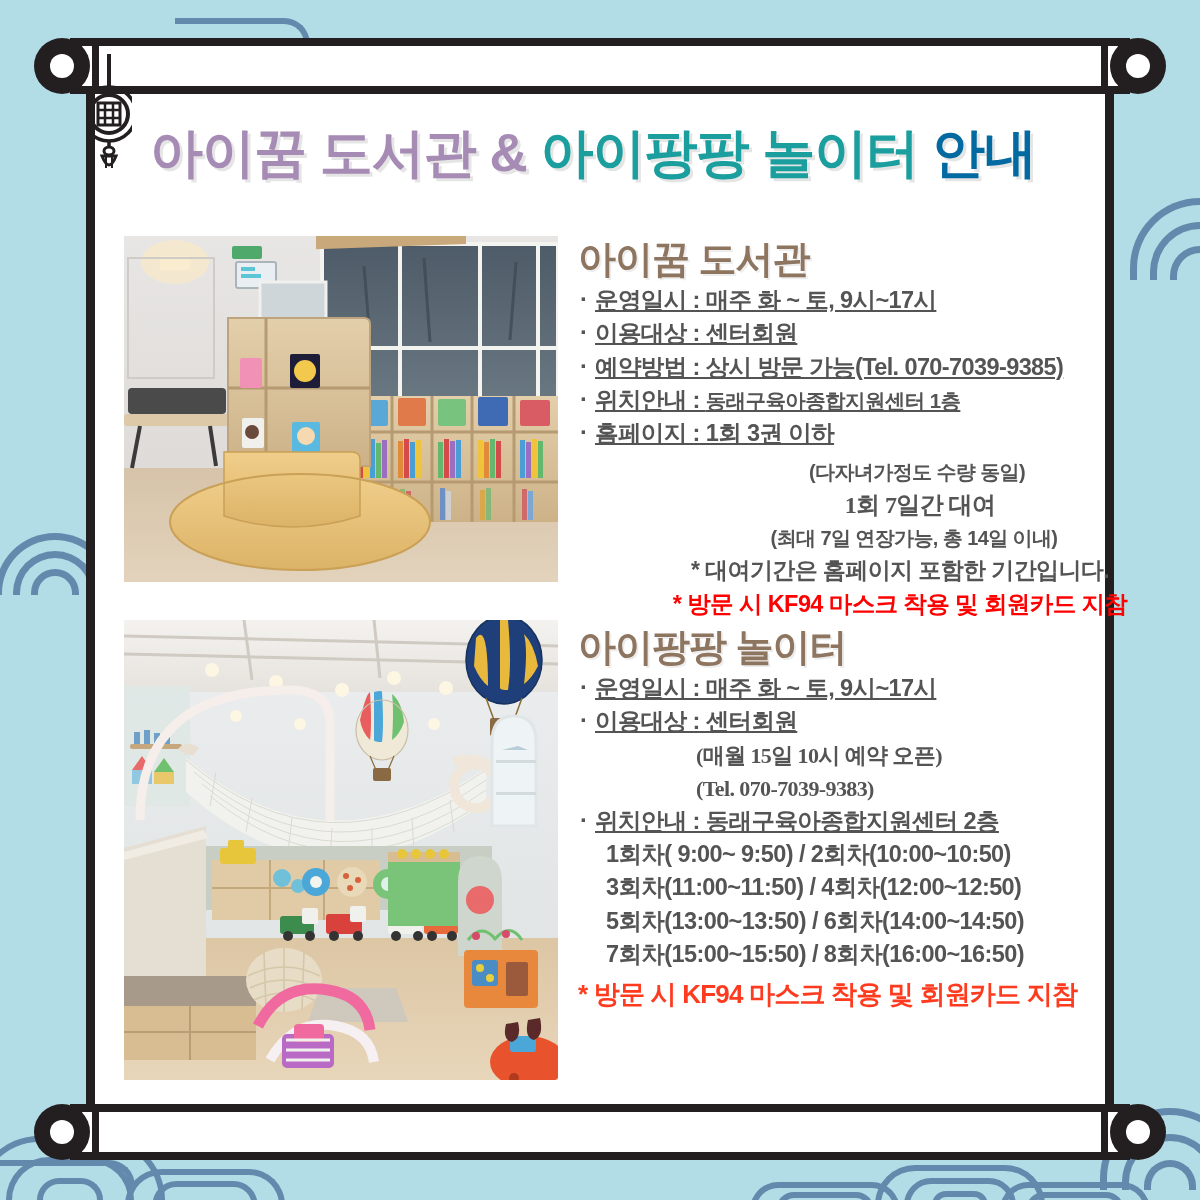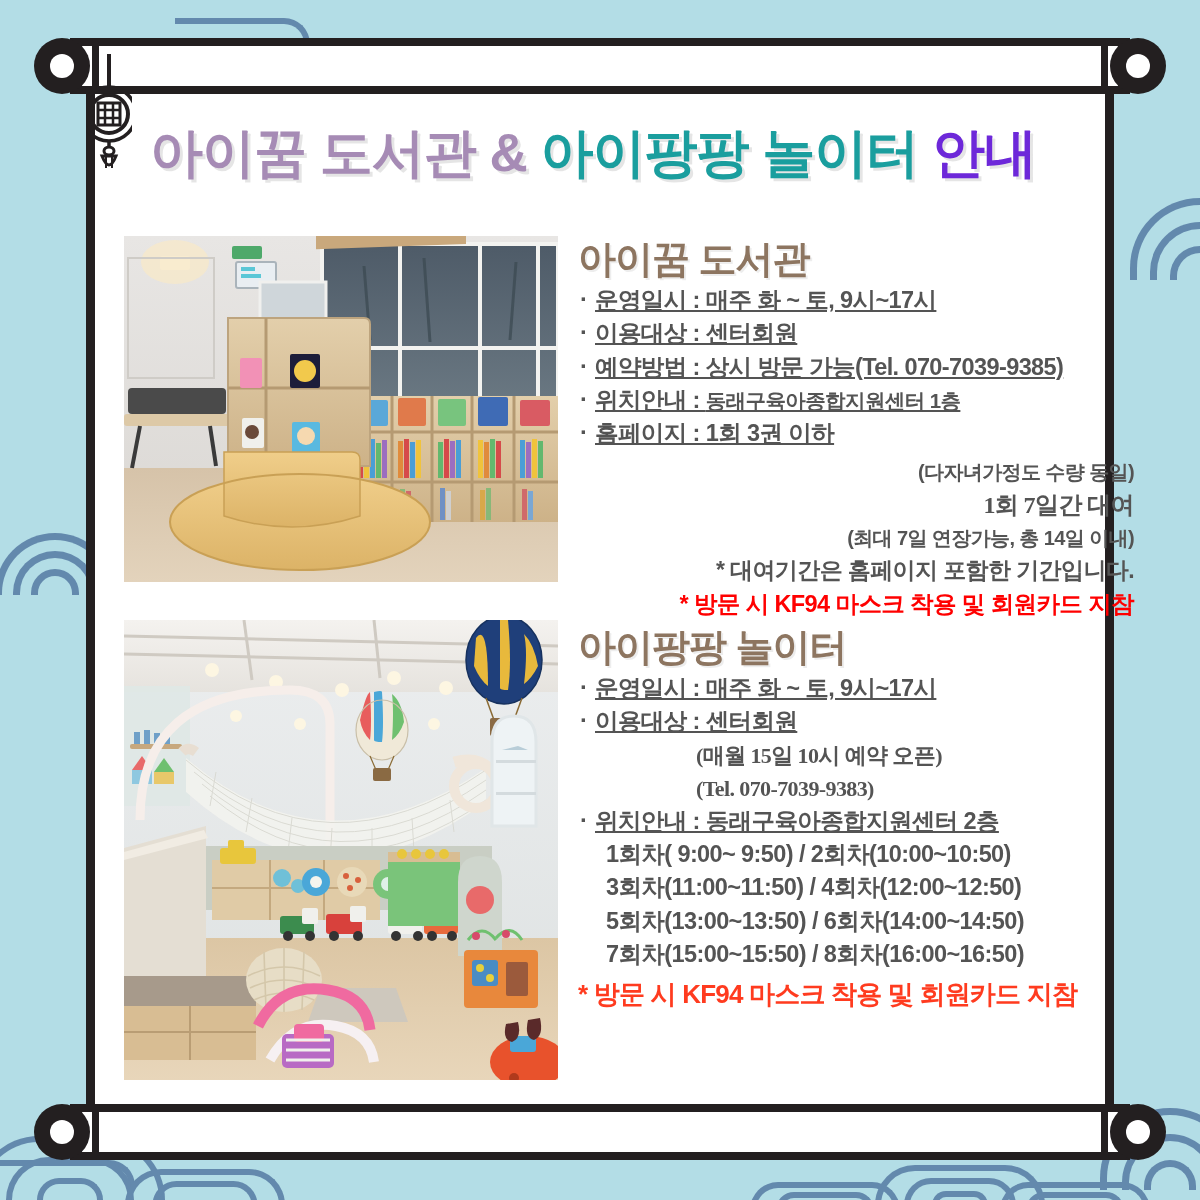--- a/index.html
+++ b/index.html
@@ -132,21 +132,21 @@
     width: 960px;
     font-size: 53px;
     font-weight: bold;
     letter-spacing: -1px;
     white-space: nowrap;
     text-shadow: 3px 3px 0 rgba(0,0,0,0.10);
   }
   .title .t-lib  { color: #a68bb5; }
   .title .t-amp  { color: #a68bb5; }
   .title .t-play { color: #1a9e9e; }
-  .title .t-info { color: #6d28d9; text-align: right; }
+  .title .t-info { color: #0369a1; text-align: right; }
 
   .photo {
     position: absolute;
     left: 124px;
     overflow: hidden;
     background: #ddd;
   }
   .photo.library    { top: 236px; width: 434px; height: 346px; }
   .photo.playground { top: 620px; width: 434px; height: 460px; }
 
@@ -186,21 +186,21 @@
     content: "·";
     position: absolute;
     left: 2px;
     top: -2px;
     font-size: 24px;
   }
   .bullets li .small { font-size: 20.5px; }
 
   .sub-block {
     margin-top: 6px;
-    text-align: right;
+    text-align: center;
   }
   .sub-line {
     font-size: 20px;
     font-weight: bold;
     line-height: 1.5;
     letter-spacing: -0.6px;
     white-space: nowrap;
   }
   .sub-line.indent-a { padding-left: 122px; }
   .sub-line.indent-b { padding-left: 128px; font-size: 24px; font-family: Liberation Serif, serif; }

